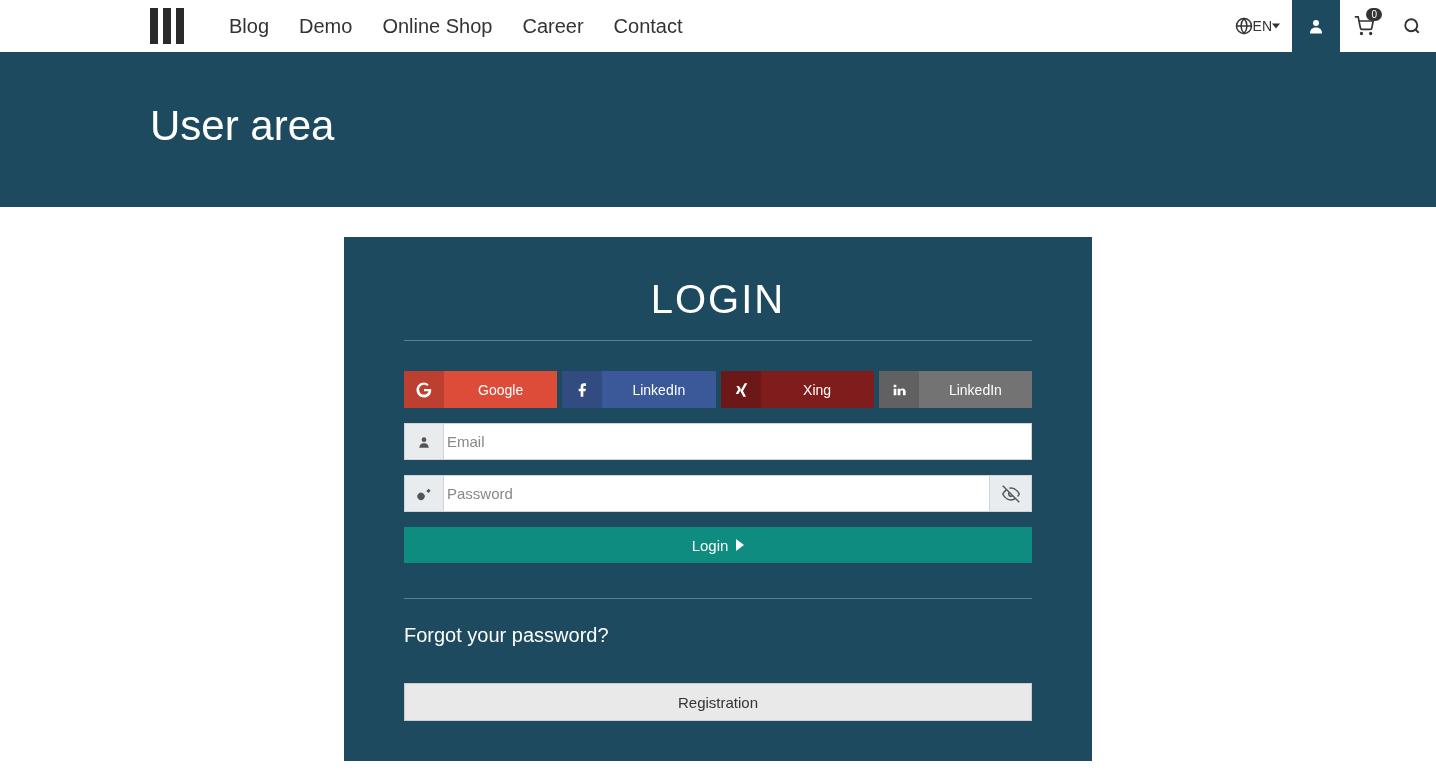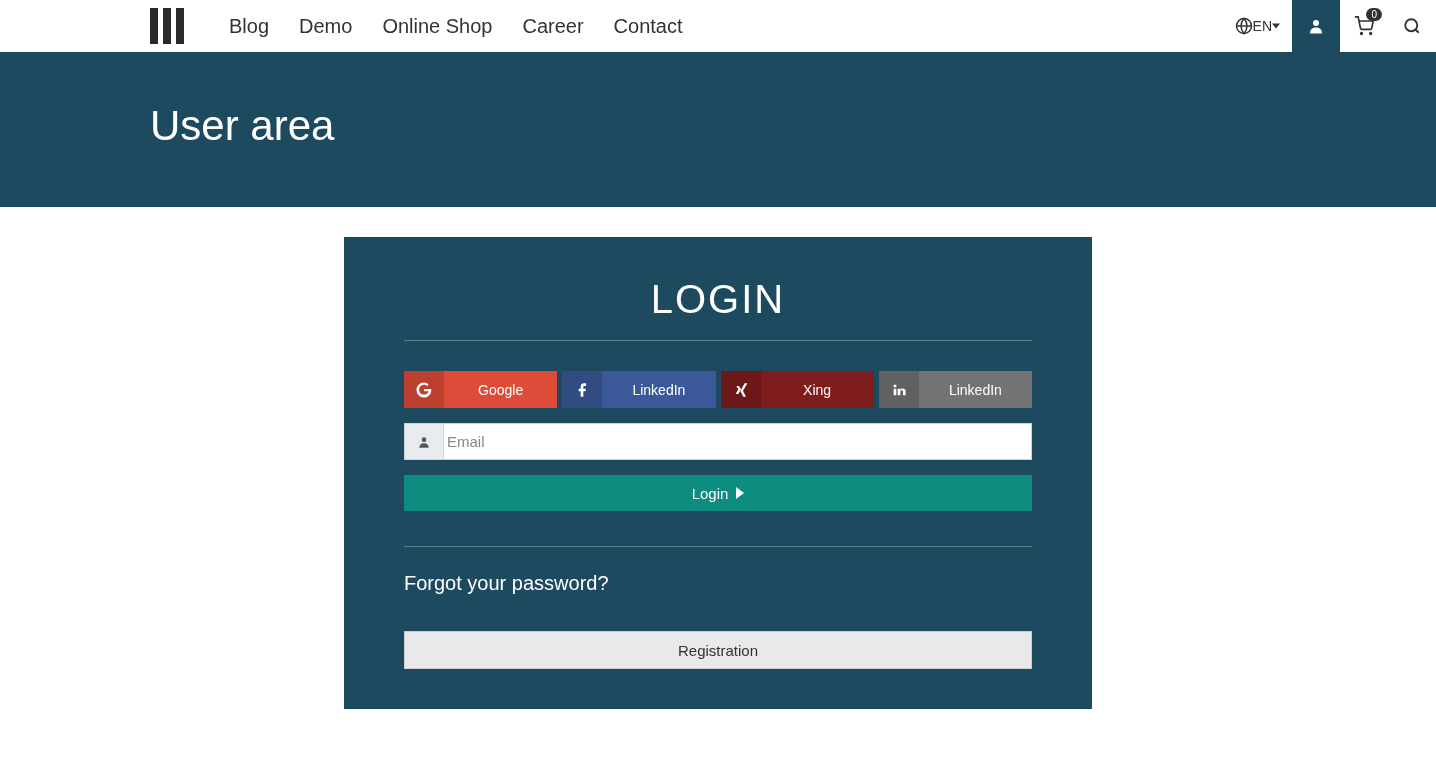--- a/index.html
+++ b/index.html
@@ -329,20 +329,34 @@
     <div class="input-group">
       <span class="input-icon">
         <svg width="14" height="14" viewBox="0 0 24 24" fill="#555">
           <circle cx="12" cy="8" r="4"></circle>
           <path d="M4 22 C4 16 8 14 12 14 C16 14 20 16 20 22 Z"></path>
         </svg>
       </span>
       <input type="text" class="input-field" placeholder="Email" style="">
     </div>
 
+    <div class="input-group">
+      <span class="input-icon">
+        <svg width="16" height="16" viewBox="0 0 24 24" fill="#555">
+          <path d="M21 2l-2 2m-7.61 7.61a5.5 5.5 0 1 1-7.778 7.778 5.5 5.5 0 0 1 7.777-7.777zm0 0L15.5 7.5m0 0l3 3L22 7l-3-3m-3.5 3.5L19 4"></path>
+        </svg>
+      </span>
+      <input type="password" class="input-field" placeholder="Password" style="">
+      <span class="input-right-icon">
+        <svg width="18" height="18" viewBox="0 0 24 24" fill="none" stroke="#555" stroke-width="2">
+          <path d="M17.94 17.94A10.07 10.07 0 0 1 12 20c-7 0-11-8-11-8a18.45 18.45 0 0 1 5.06-5.94M9.9 4.24A9.12 9.12 0 0 1 12 4c7 0 11 8 11 8a18.5 18.5 0 0 1-2.16 3.19m-6.72-1.07a3 3 0 1 1-4.24-4.24"></path>
+          <line x1="1" y1="1" x2="23" y2="23"></line>
+        </svg>
+      </span>
+    </div>
 
     <button class="login-btn">
       <span>Login</span>
       <svg width="8" height="12" viewBox="0 0 8 12" fill="#fff">
         <path d="M0 0 L8 6 L0 12 Z"></path>
       </svg>
     </button>
 
     <div class="divider"></div>
 

